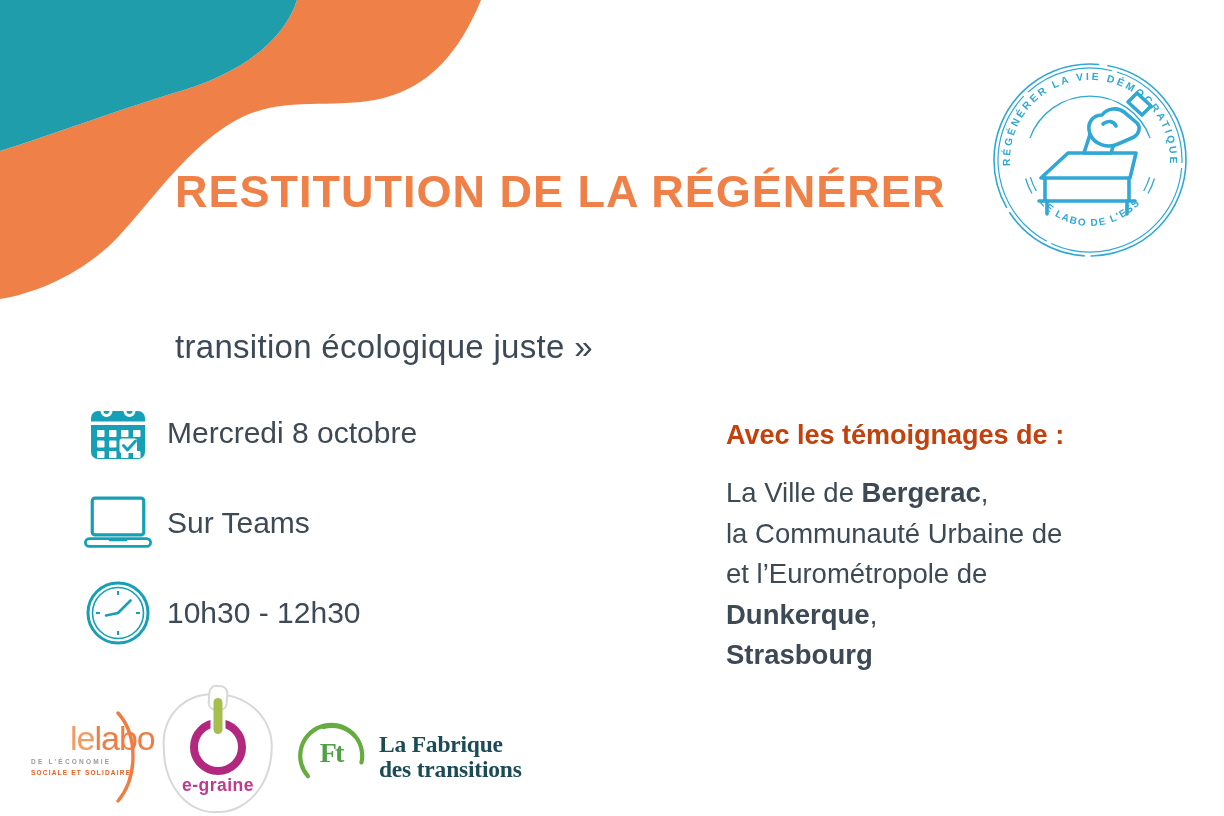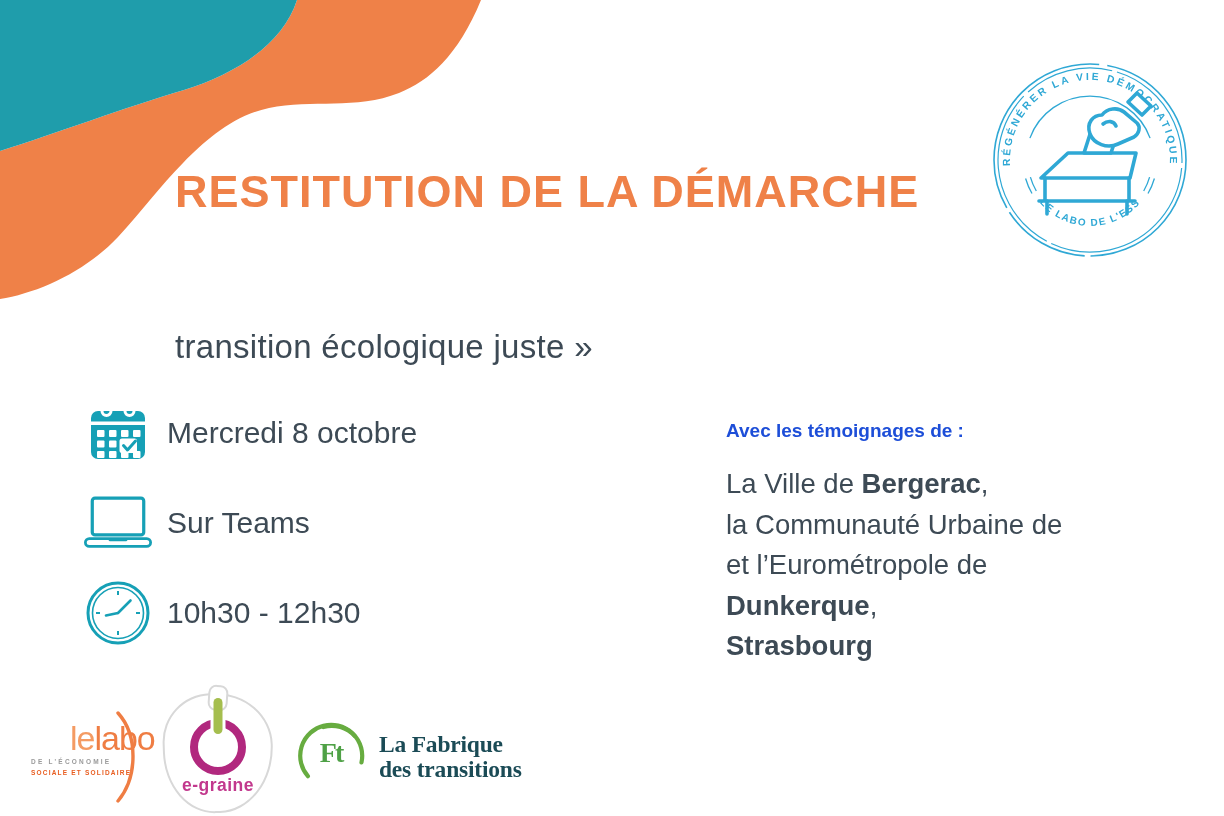--- a/index.html
+++ b/index.html
@@ -22,21 +22,21 @@
     position:absolute;left:175px;top:260px;margin:0;
     font-size:33px;line-height:58px;letter-spacing:0.3px;color:#3D4A55;font-weight:normal;
   }
 
   .details{position:absolute;left:84px;top:400px;display:flex;flex-direction:column;gap:24px;}
   .detail-row{display:flex;align-items:center;gap:15px;height:66px;}
   .detail-icon{width:68px;display:flex;justify-content:center;align-items:center;}
   .detail-label{font-size:30px;color:#3D4A55;white-space:nowrap;}
 
   .witnesses{position:absolute;left:726px;top:420px;color:#3D4A55;}
-  .witnesses-heading{margin:0 0 22px 0;font-size:19px;font-weight:bold;color:#1d4ed8;white-space:nowrap;}
+  .witnesses-heading{margin:0 0 22px 0;font-size:27px;font-weight:bold;color:#c2410c;white-space:nowrap;}
   .witness-lines{font-size:27.5px;line-height:40.5px;}
   .witness-lines strong{font-weight:bold;}
 
   
   .logo-labo{position:absolute;left:28px;top:703px;width:130px;height:100px;}
   .labo-word{position:absolute;left:2px;top:16px;font-size:34px;letter-spacing:-1px;white-space:nowrap;}
   .labo-le{color:#F49B63;font-weight:normal;margin-left:40px;}
   .labo-bold{color:#EF7D43;font-weight:normal;}
   .labo-sub1{position:absolute;left:3px;top:55px;font-size:6.5px;letter-spacing:2.2px;color:#9A9A9A;font-weight:bold;white-space:nowrap;}
   .labo-sub2{position:absolute;left:3px;top:66px;font-size:6.5px;letter-spacing:1.2px;color:#E85D20;font-weight:bold;white-space:nowrap;}
@@ -100,21 +100,21 @@
     <path d="M54,118 L81,93 L149,93 L143,118 Z"></path>
     <path d="M97,93 L105,68 L132,68 L124,93 Z" fill="#ffffff"></path>
     <path d="M103,74 C99,63 106,55 115,55 C120,48 131,47 137,52 L150,63 C154,67 152,74 147,77 L131,84 C120,89 107,84 103,74 Z" fill="#ffffff"></path>
     <path d="M116,64 C121,60 127,61 129,66"></path>
     <path d="M58,118 V140 M142,118 V140"></path>
     <path d="M52,141 H148"></path>
     <path d="M60,141 V154 M140,141 V154"></path>
   </g>
 </svg>
 
-<h1 class="page-title">RESTITUTION DE LA DÉMARCHE</h1>
+<h1 class="page-title">RESTITUTION DE LA RÉGÉNÉRER</h1>
 
 <p class="subtitle">
   <br>
   <span>transition écologique juste »</span>
 </p>
 
 <div class="details">
 
   <div class="detail-row">
     <span class="detail-icon">

